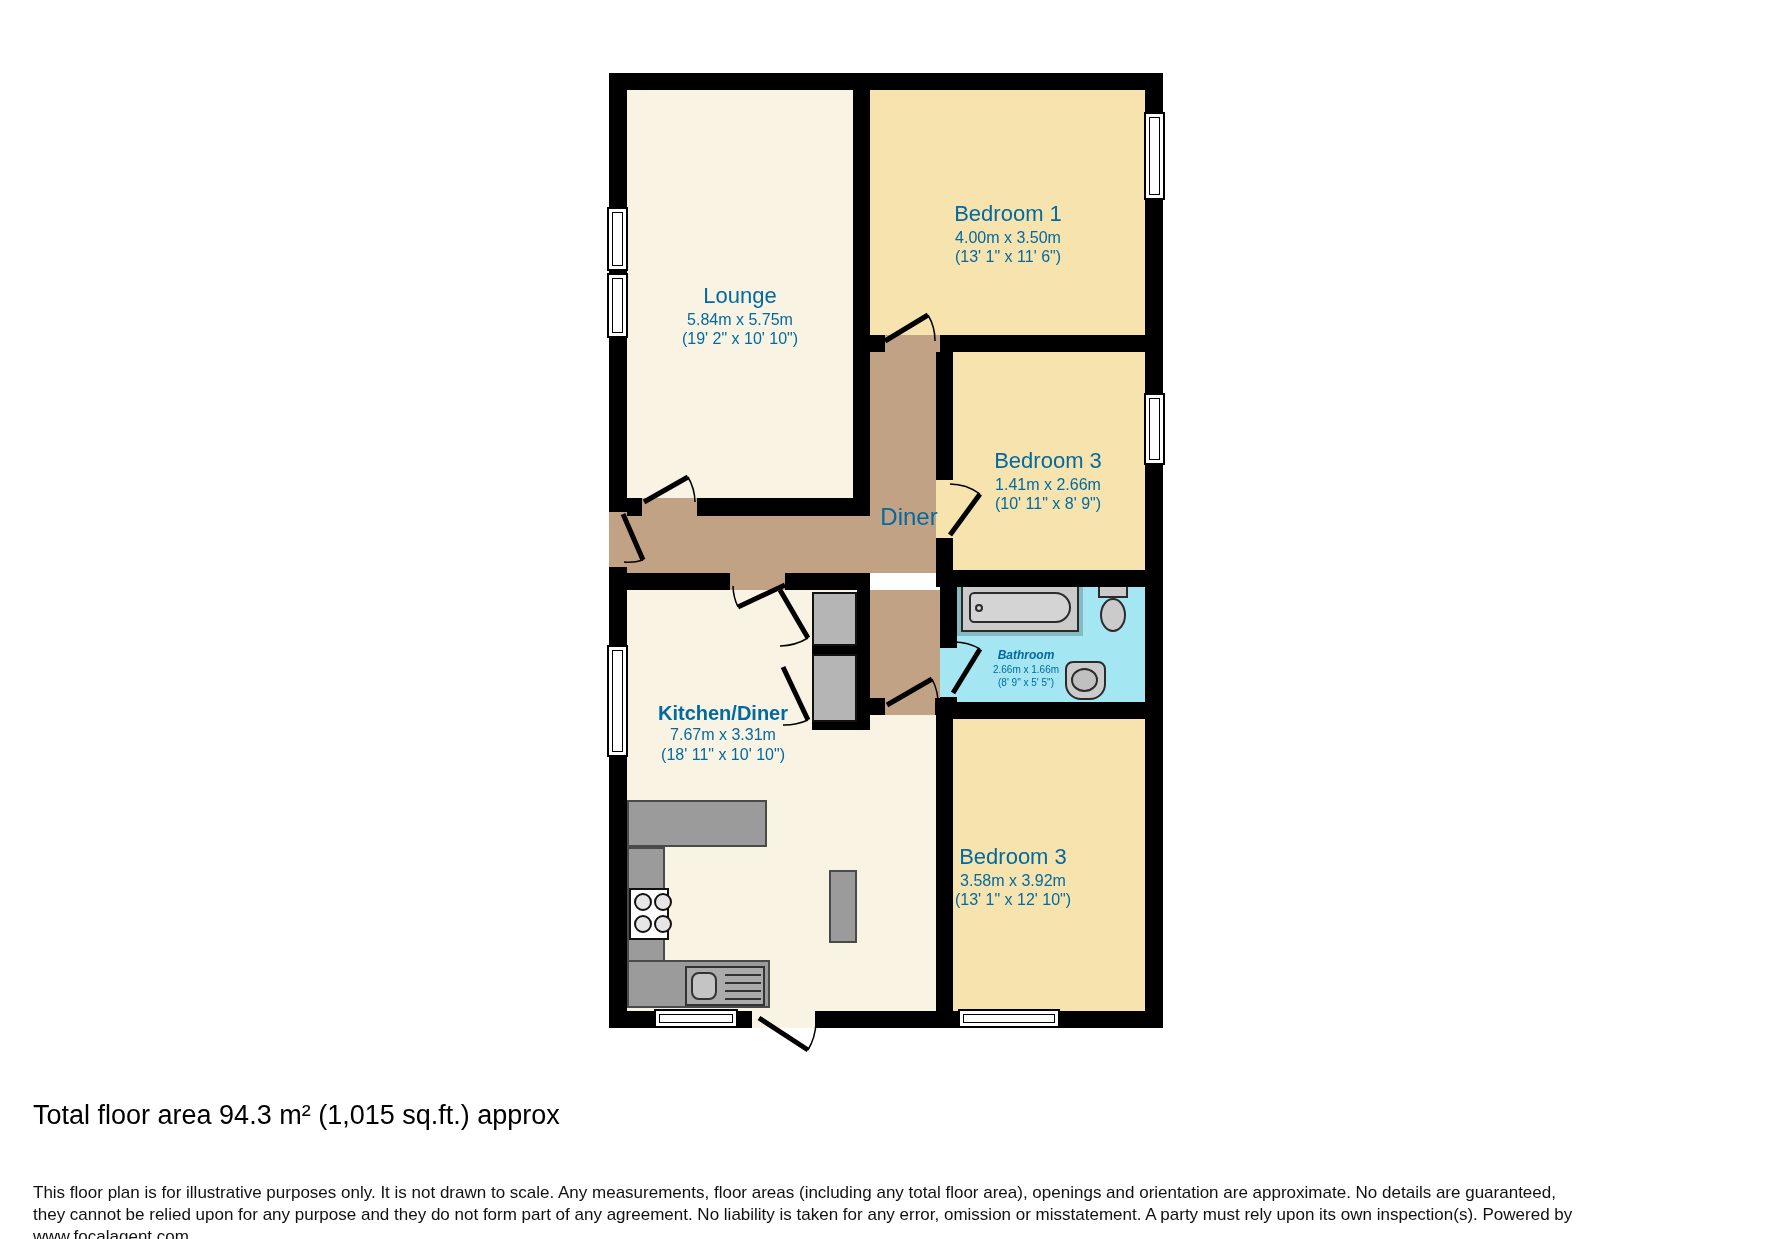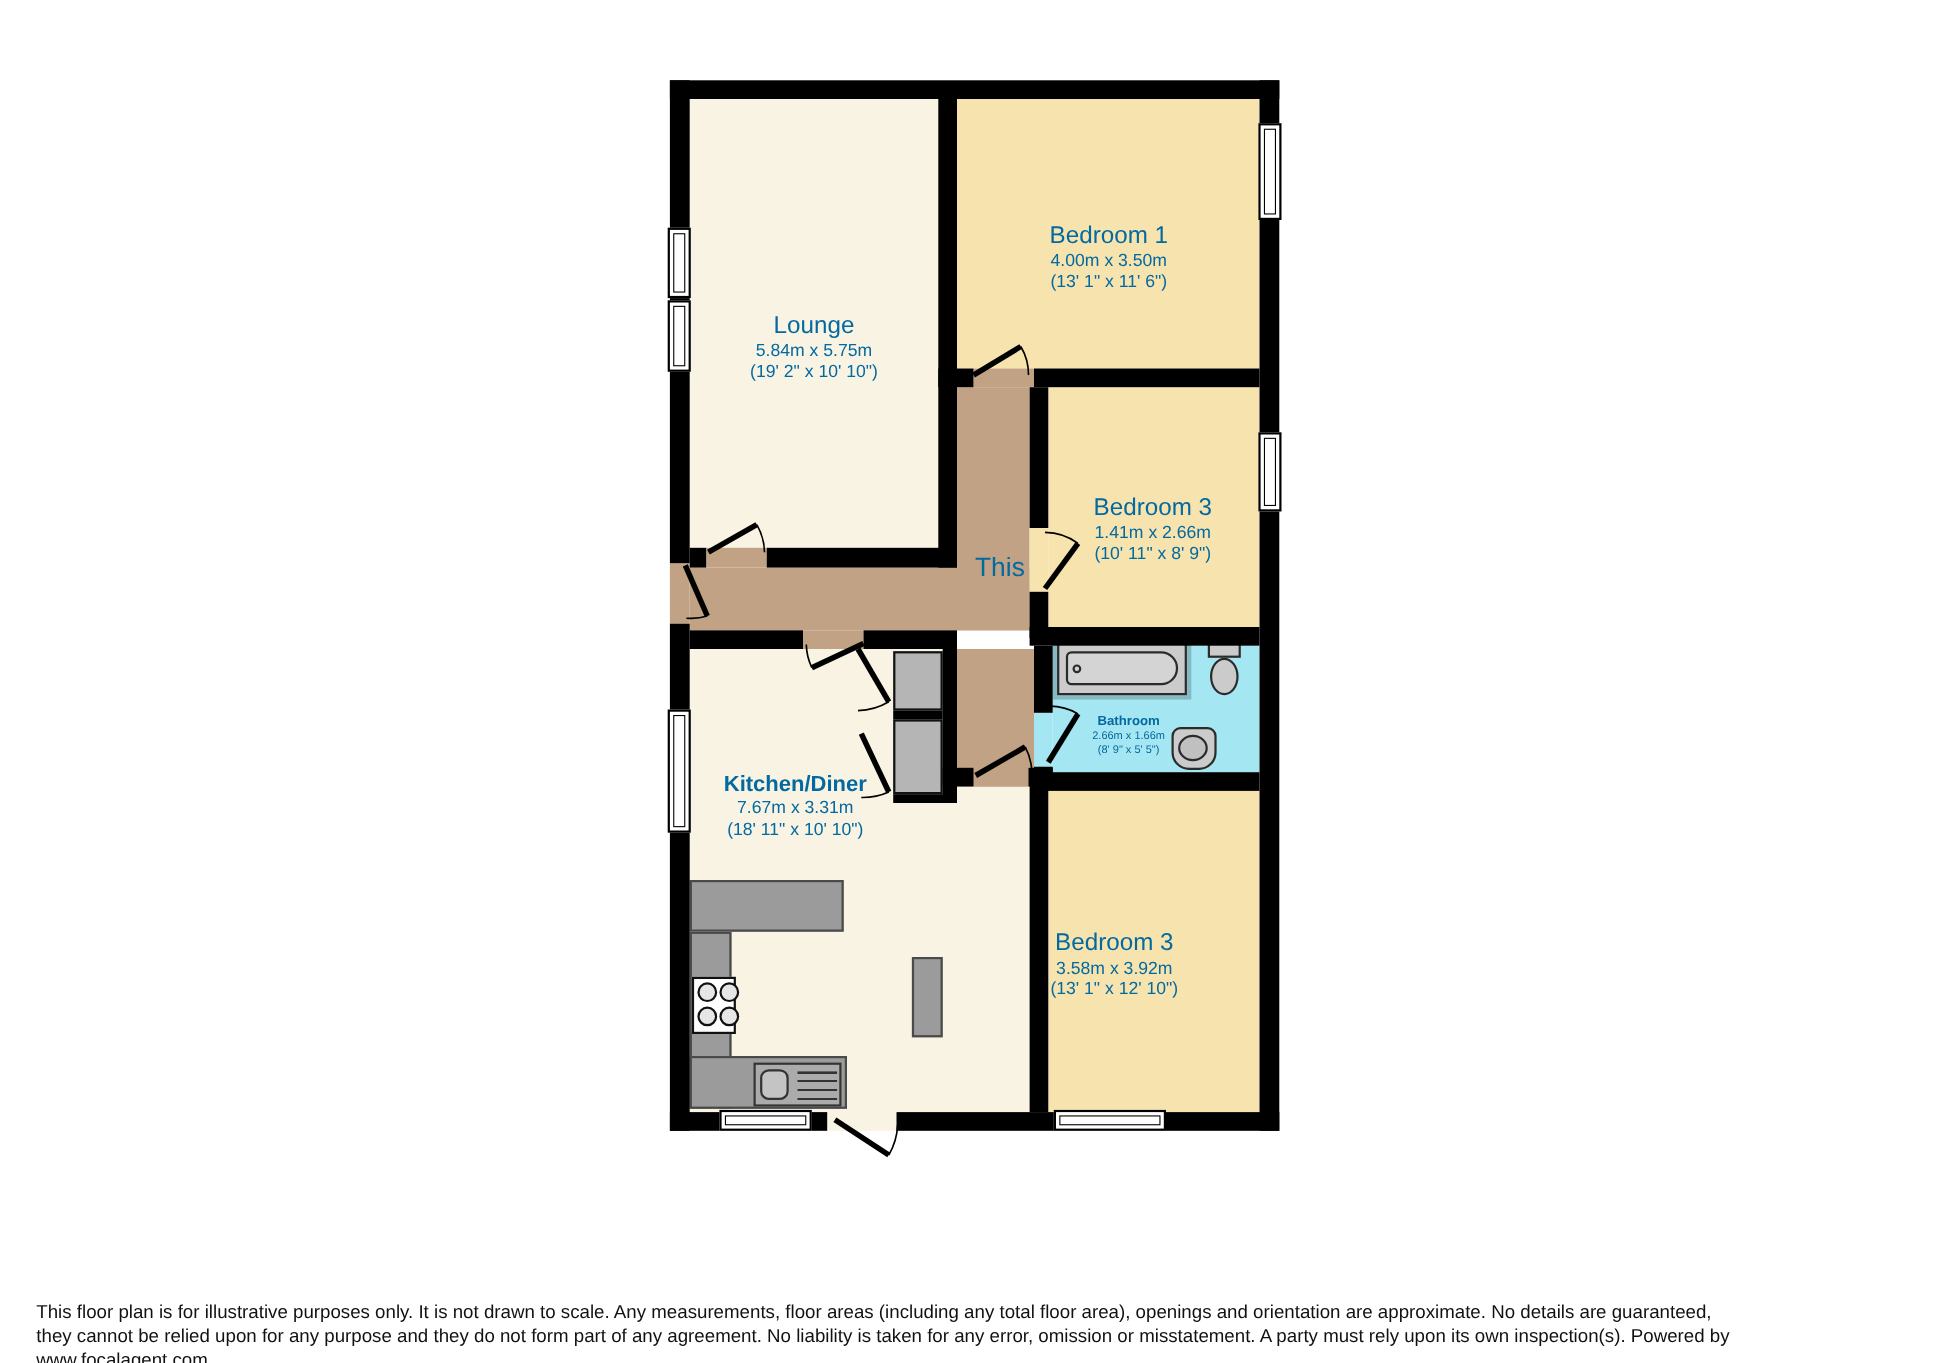--- a/index.html
+++ b/index.html
@@ -14,21 +14,21 @@
   .flr-cyan{background:#A5E6F3;}
   .closet{background:#B5B5B5;border:2px solid #111;}
   .counter{background:#9B9B9B;border:2px solid #4a4a4a;}
   .win{background:#fff;border:2px solid #000;}
   .pane{position:absolute;inset:3px;border:1px solid #000;background:#fff;}
   .fix{background:#CBCBCB;border:2px solid #2b2b2b;}
   .room-label{position:absolute;transform:translate(-50%,-50%);text-align:center;color:#0369a1;white-space:nowrap;}
   .rl-name{display:block;font-size:22px;line-height:1.22;}
   .rl-dims{display:block;font-size:16px;line-height:1.22;}
   .rl-bold .rl-name{font-weight:bold;font-size:20px;}
-  .rl-small .rl-name{font-weight:bold;font-size:12px;}
+  .rl-small .rl-name{font-weight:bold;font-size:12px;font-style:italic;}
   .rl-small .rl-dims{font-size:10px;line-height:1.3;}
   .hall-label{font-size:24px;}
   .doors{position:absolute;left:0;top:0;overflow:visible;}
   .title{position:absolute;left:33px;top:1100px;font-size:27px;color:#000;}
   .disclaimer{position:absolute;left:33px;top:1182px;width:1716px;font-size:17px;
               line-height:22px;color:#111;white-space:pre-line;}
   .hob{background:#fff;border:2px solid #111;display:grid;grid-template-columns:1fr 1fr;
        gap:2px;padding:3px;}
   .burner{width:14px;height:14px;border:2px solid #111;border-radius:50%;background:#e6e6e6;}
   .drainer{position:absolute;left:38px;top:6px;width:36px;height:26px;
@@ -203,20 +203,21 @@
       <span class="rl-name">Kitchen/Diner</span>
       <span class="rl-dims">7.67m x 3.31m</span>
       <span class="rl-dims">(18' 11" x 10' 10")</span>
     </div>
     <div class="room-label" style="left:404px;top:804px;">
       <span class="rl-name">Bedroom 3</span>
       <span class="rl-dims">3.58m x 3.92m</span>
       <span class="rl-dims">(13' 1" x 12' 10")</span>
     </div>
     <div class="room-label hall-label" style="left:300px;top:444px;">
-      <span>This</span>
+      <span>Diner</span>
     </div>
   </div>
 
+  <div class="title">Total floor area 94.3 m² (1,015 sq.ft.) approx</div>
   <div class="disclaimer">This floor plan is for illustrative purposes only. It is not drawn to scale. Any measurements, floor areas (including any total floor area), openings and orientation are approximate. No details are guaranteed,
 they cannot be relied upon for any purpose and they do not form part of any agreement. No liability is taken for any error, omission or misstatement. A party must rely upon its own inspection(s). Powered by
 www.focalagent.com</div>
 </div>
 
 </body></html>

